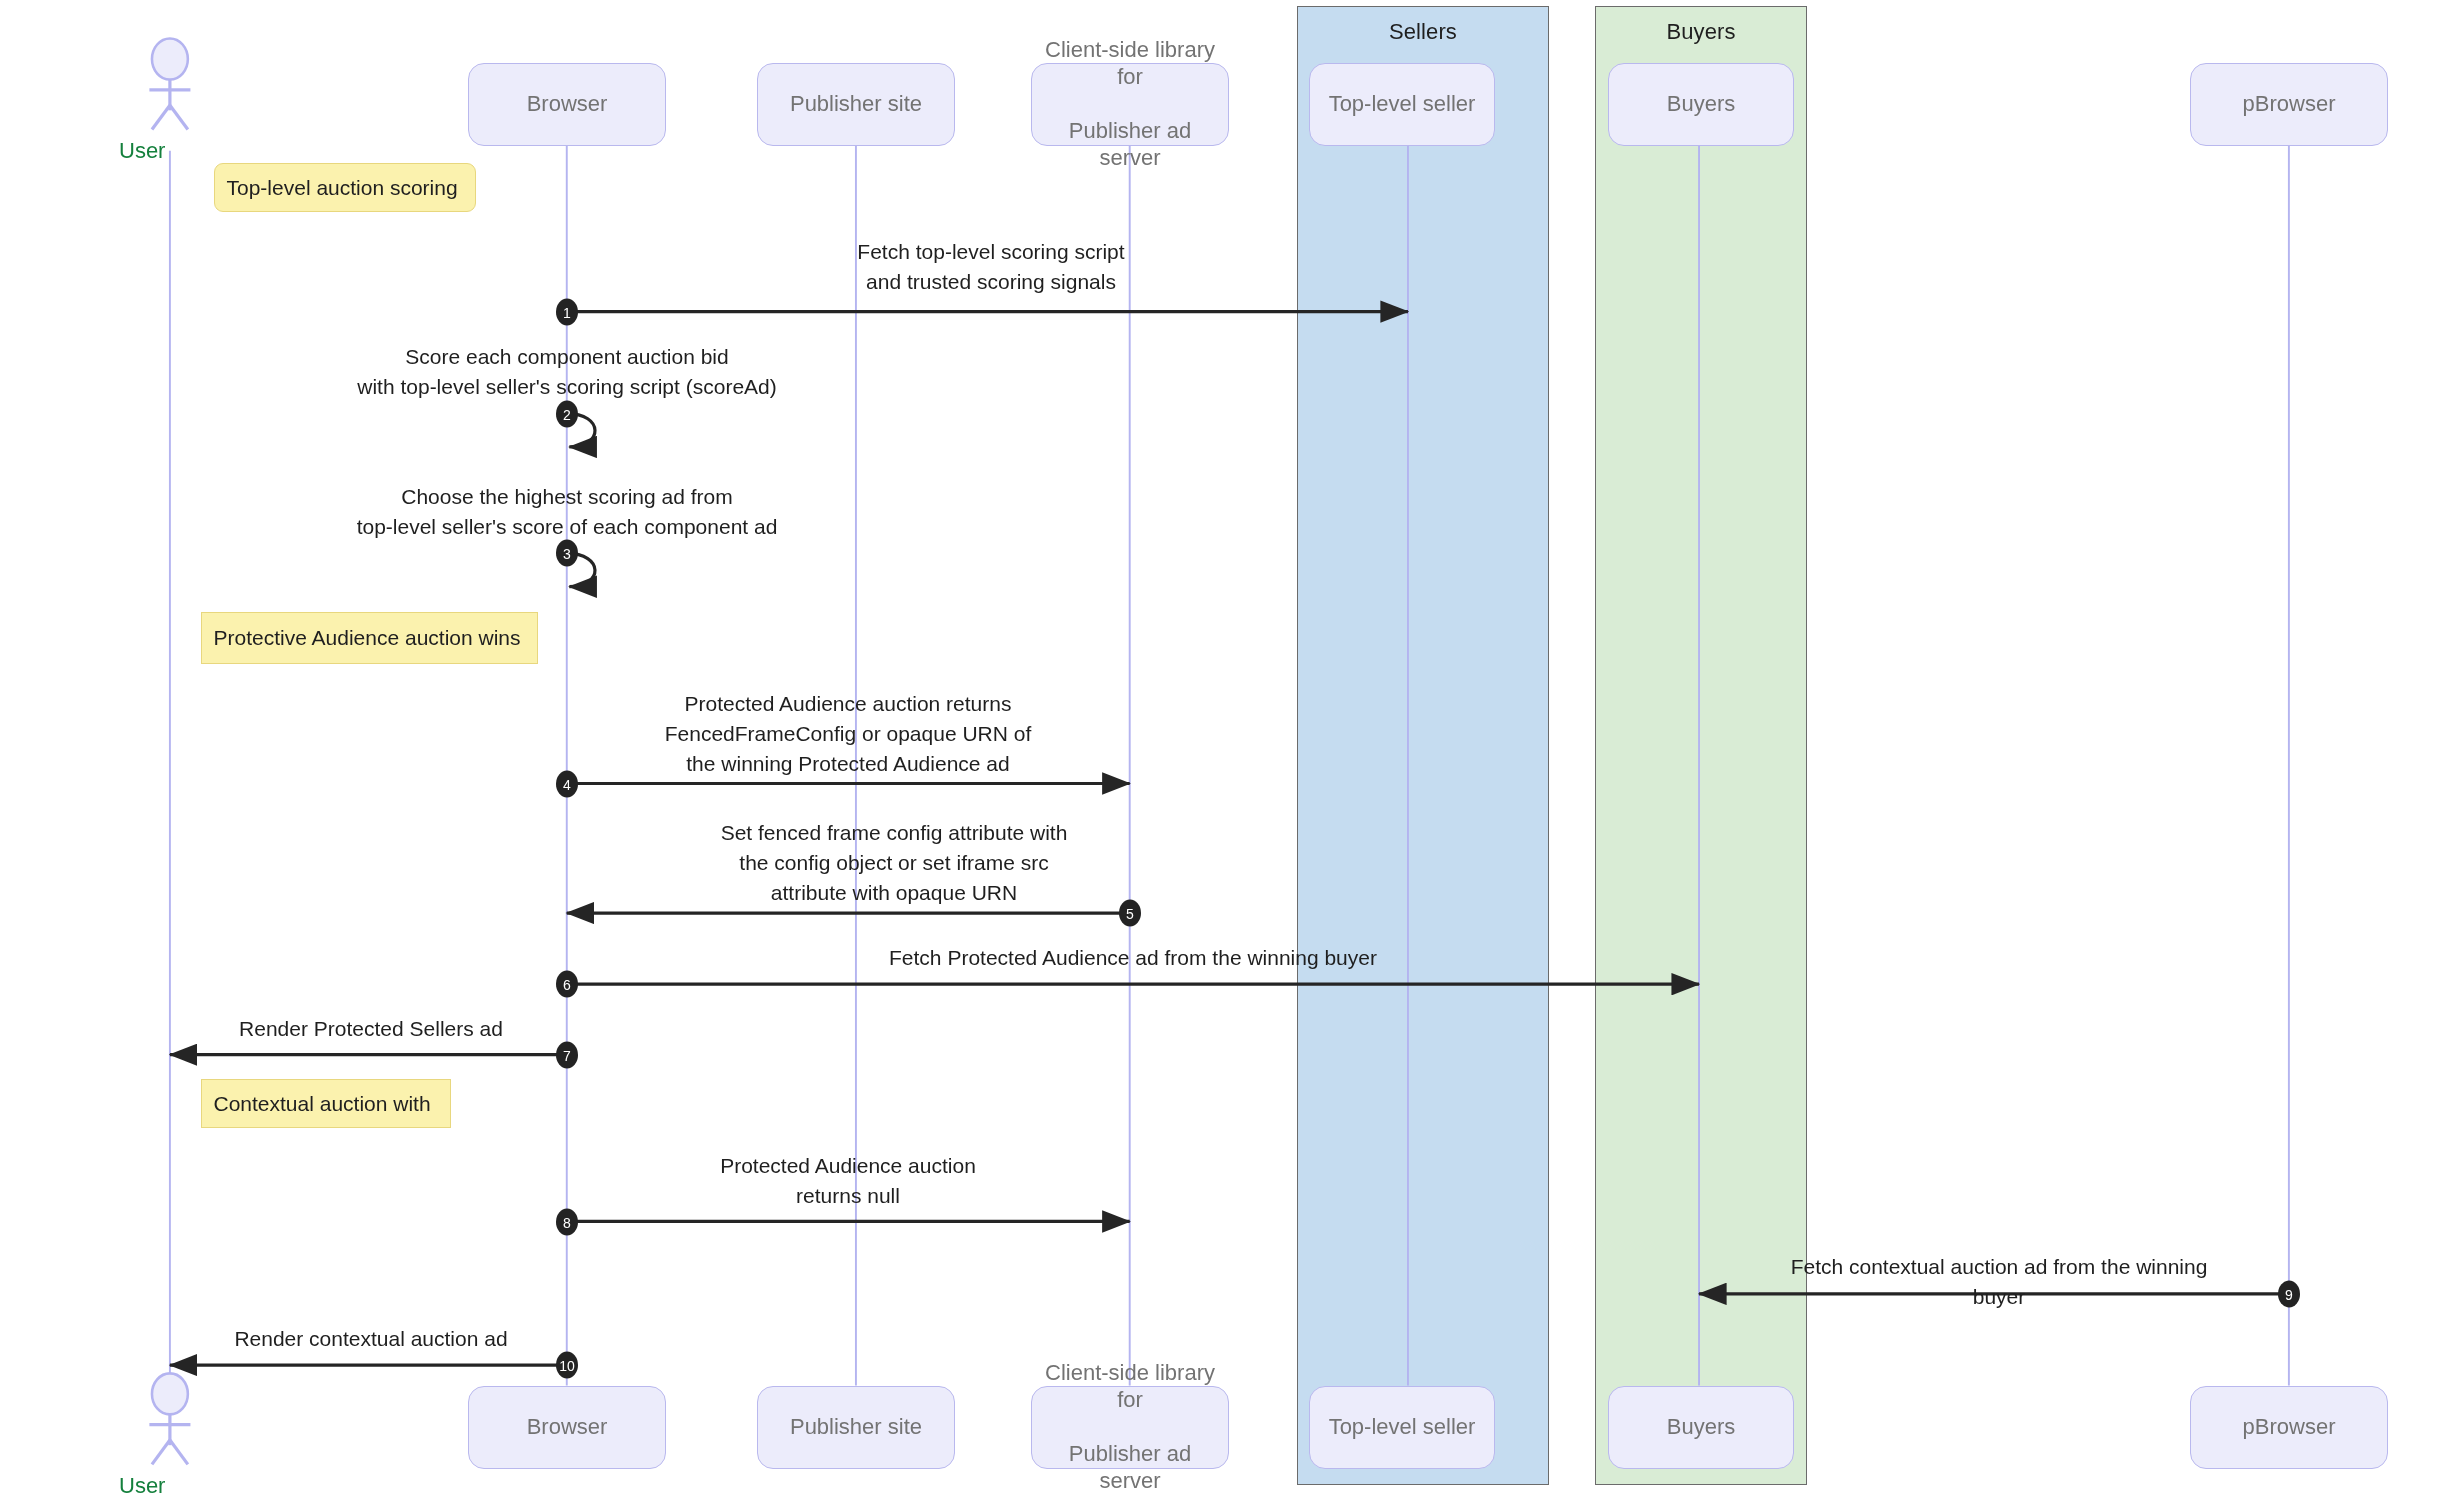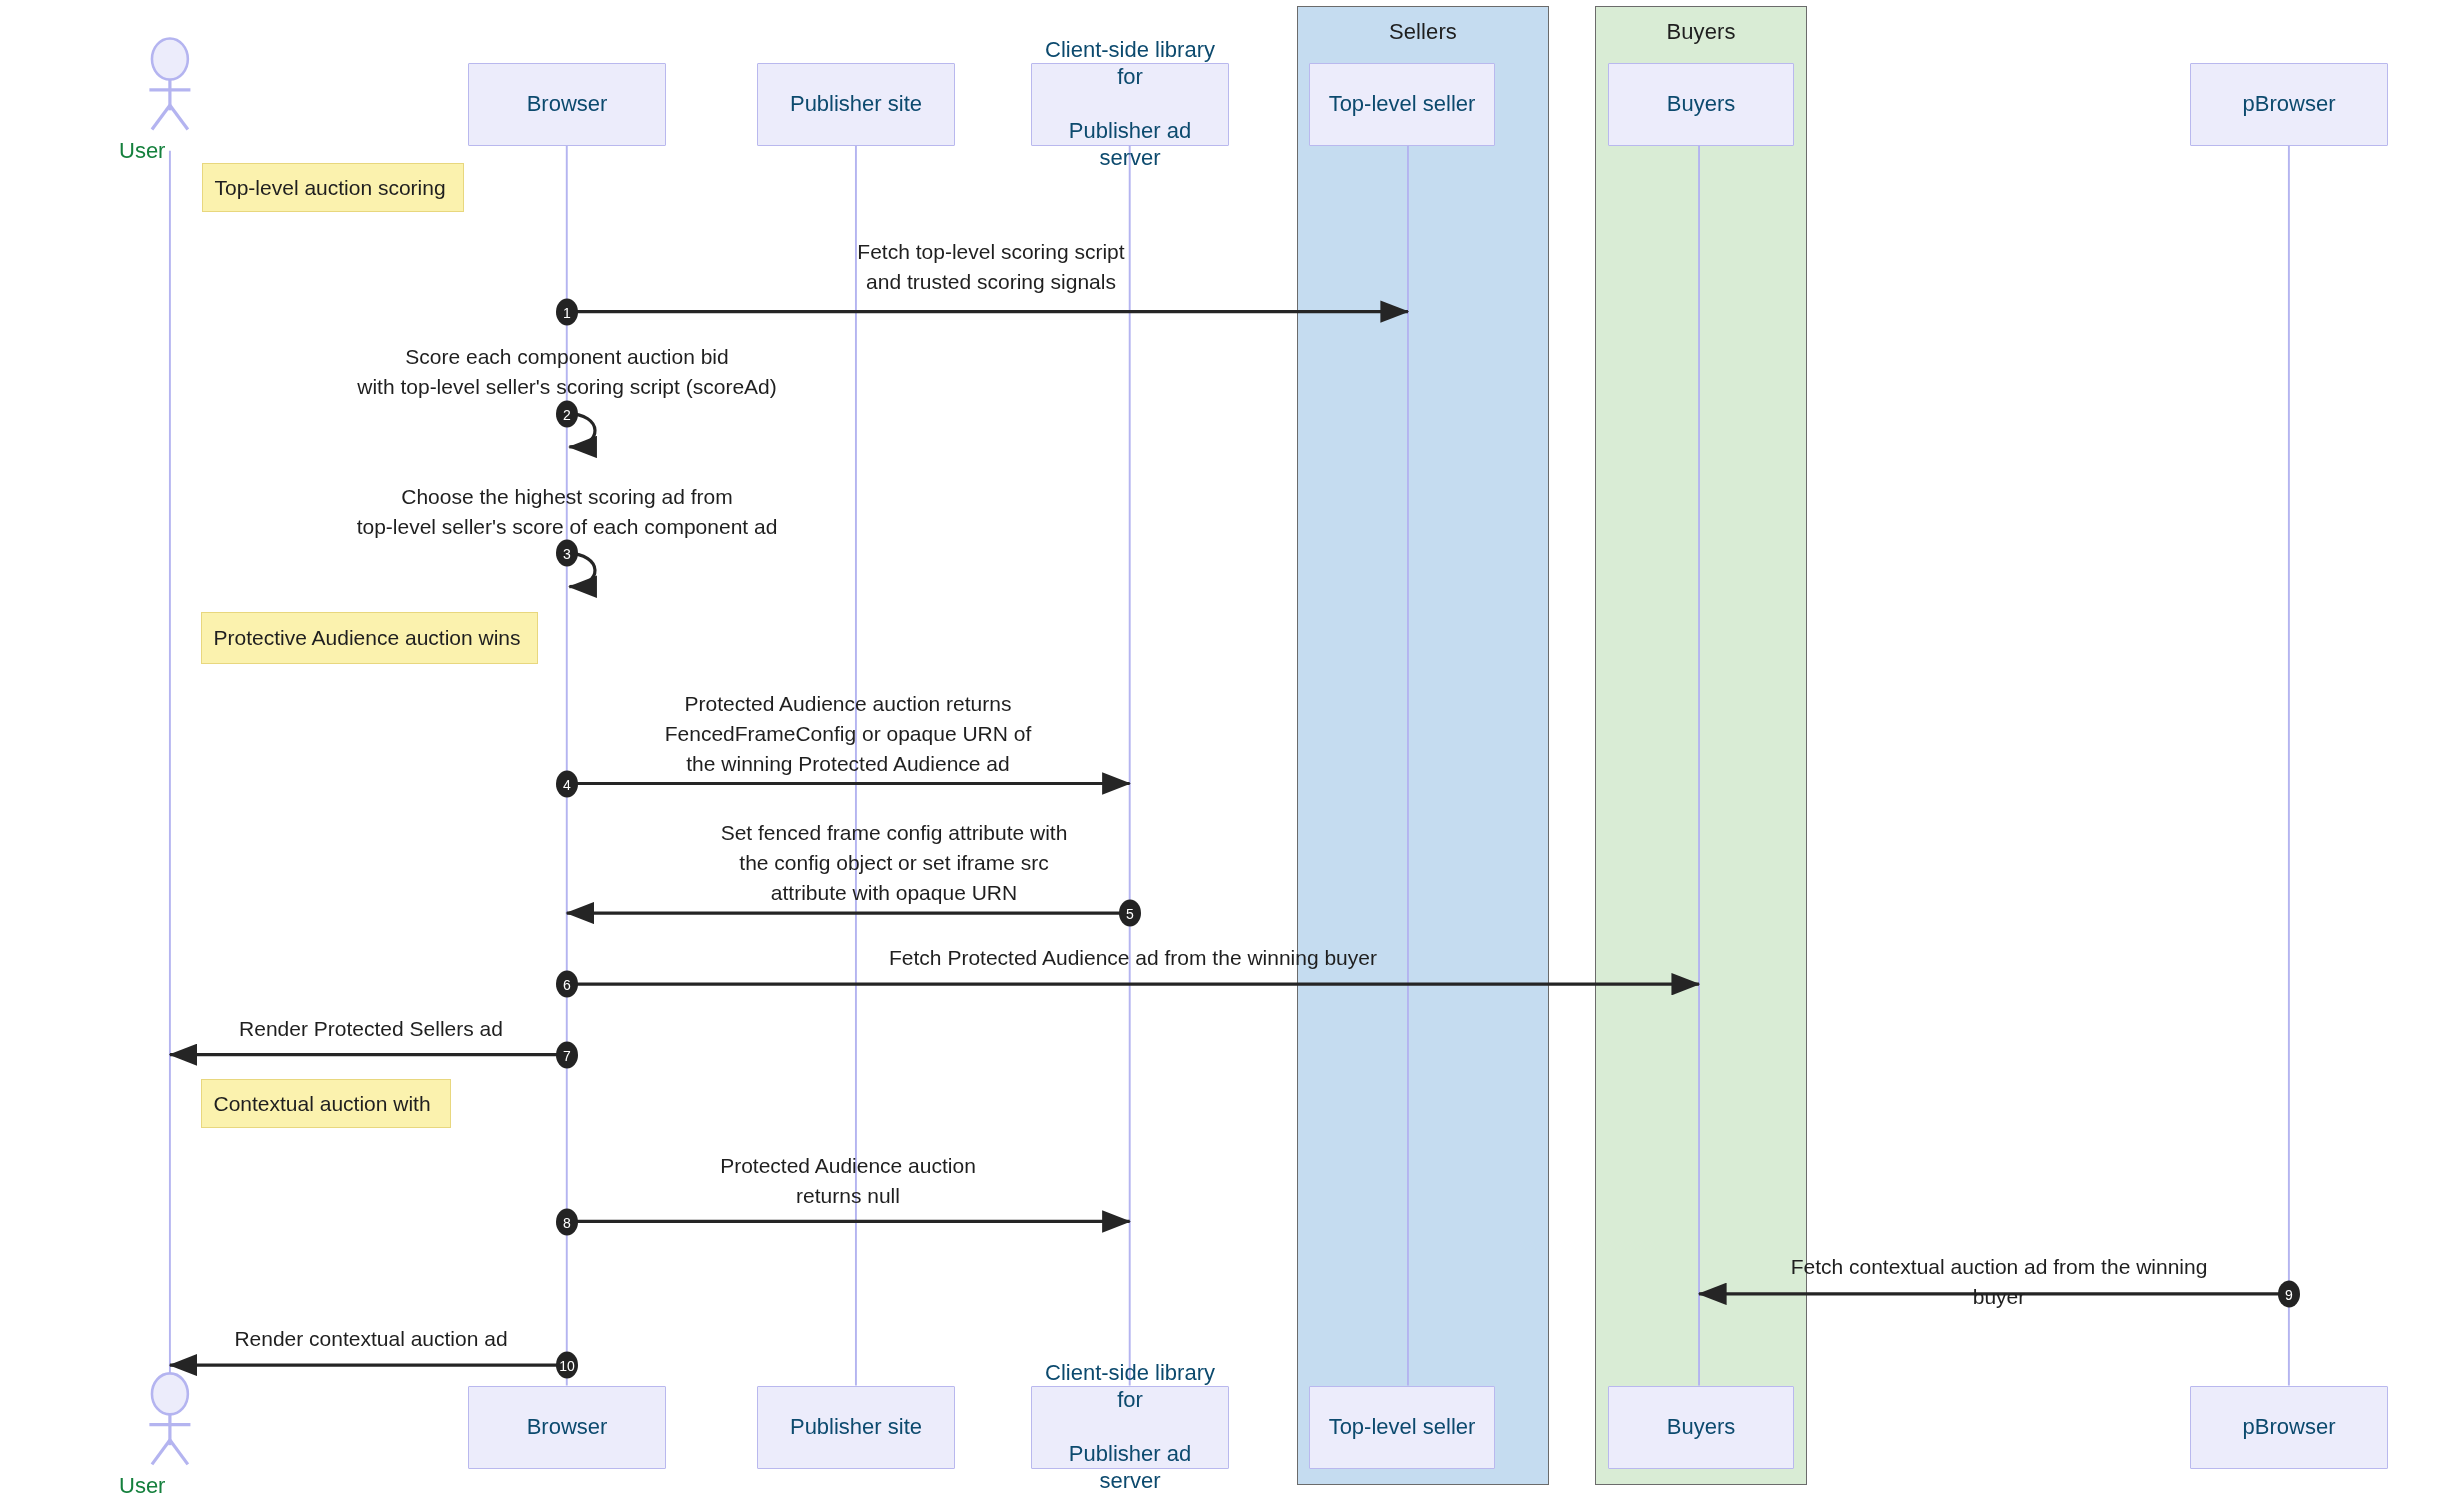--- a/index.html
+++ b/index.html
@@ -40,26 +40,26 @@
     font-size: 22px;
     color: #1f1f1f;
     letter-spacing: 0.1px;
   }
   
   .participant {
     position: absolute;
     box-sizing: border-box;
     background: #ececfb;
     border: 1.9px solid #b9b8ee;
-    border-radius: 1px;
+    border-radius: 16px;
     display: flex;
     align-items: center;
     justify-content: center;
     text-align: center;
-    color: #0c4a6e;
+    color: #737373;
     font-size: 22px;
     line-height: 1.22;
     padding: 2.6px 6.4px;
   }
   
   .actor-label {
     position: absolute;
     text-align: left;
     font-size: 22px;
     color: #15803d;
@@ -200,21 +200,21 @@
   <div class="participant" id="p-bot-buyers" style="left: 1608px; width: 186px; top: 1386px; height: 83px; flex-direction: column;">
       <span>Buyers</span>
     </div>
   <div class="participant" id="p-bot-pbrowser" style="left: 2190px; width: 198px; top: 1386px; height: 83px; flex-direction: column;">
       <span>pBrowser</span>
     </div>
 
   <div class="actor-label" id="actor-label-top" style="left: 119px; top: 138px; width: 103px;">User</div>
   <div class="actor-label" id="actor-label-bottom" style="left: 119px; top: 1473px; width: 103px;">User</div>
 
-  <div class="note" id="note-0" style="left: 202px; top: 163px; width: 262px; height: 49px;">
+  <div class="note" id="note-0" style="left: 214px; top: 163px; width: 262px; height: 49px; border-radius: 9px;">
     <span>Top-level auction scoring</span>
   </div>
   <div class="note" id="note-1" style="left: 201px; top: 612px; width: 337px; height: 52px;">
     <span>Protective Audience auction wins</span>
   </div>
   <div class="note" id="note-2" style="left: 201px; top: 1079px; width: 250px; height: 49px;">
     <span>Contextual auction with</span>
   </div>
 
   <div id="msg-layer">

